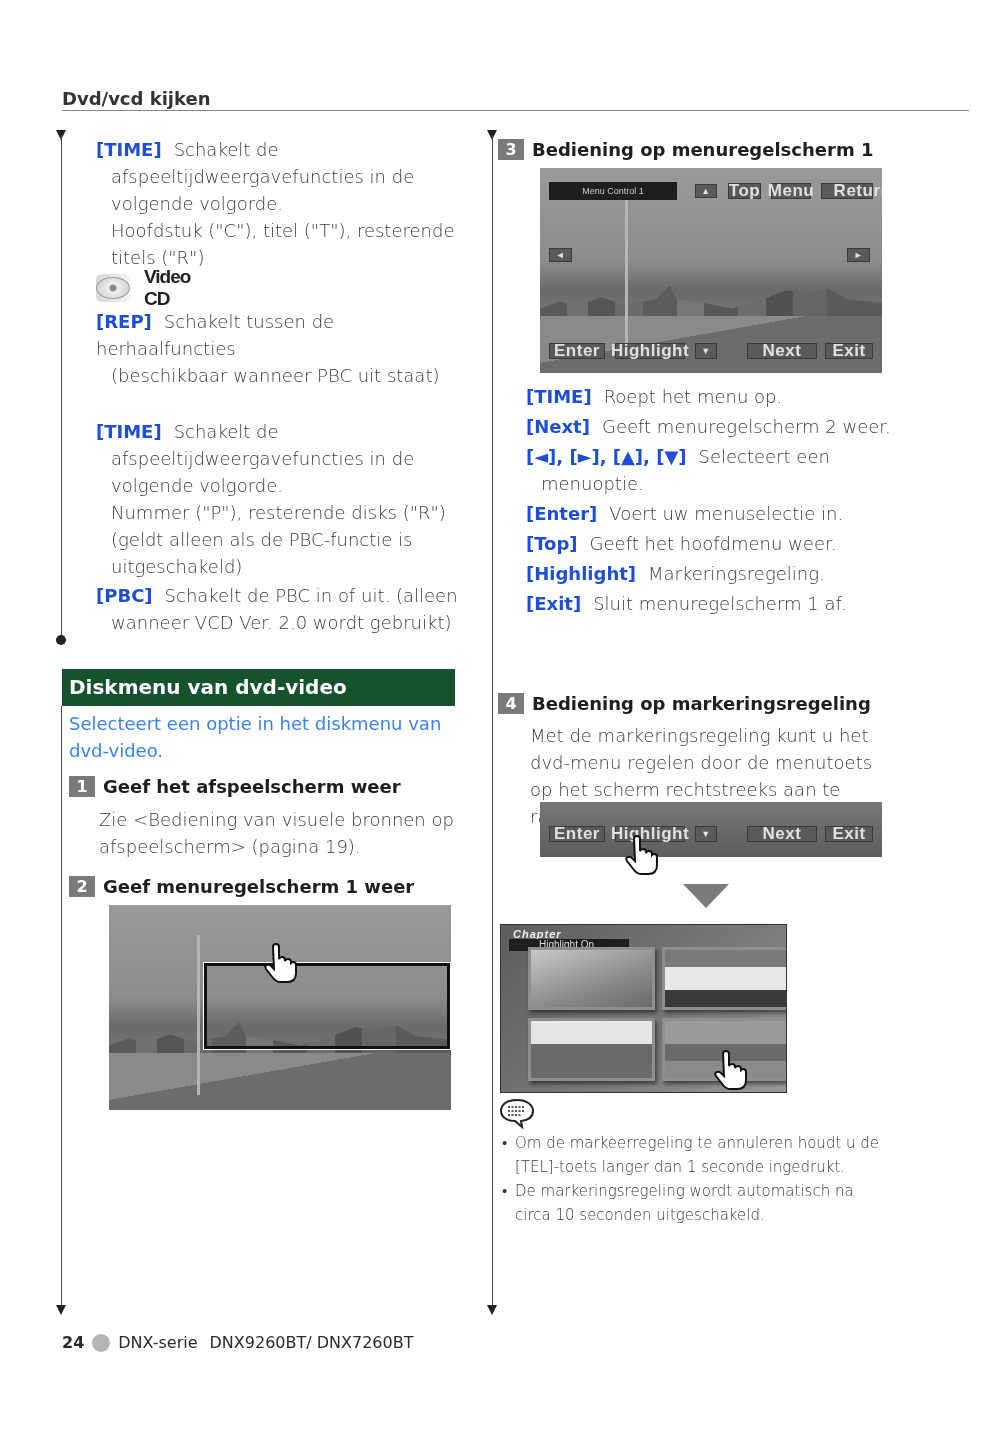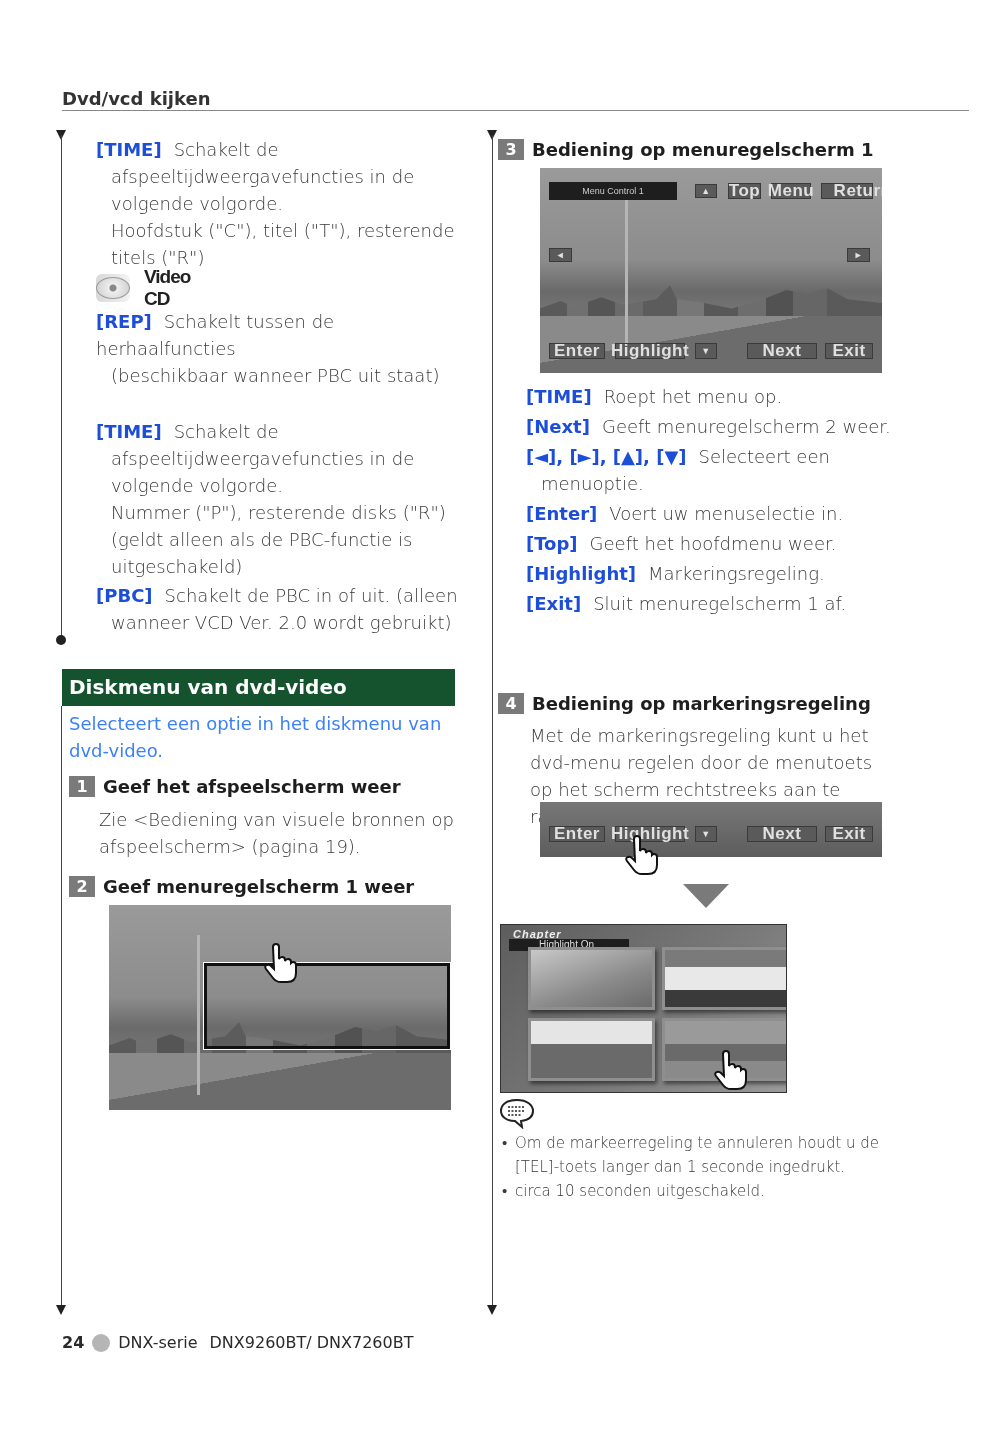--- a/index.html
+++ b/index.html
@@ -265,20 +265,21 @@
   <div class="item">
     <span class="b">•</span>
     <span>
         <span style="display:block">Om de markeerregeling te annuleren houdt u de</span>
         <span style="display:block">[TEL]-toets langer dan 1 seconde ingedrukt.</span>
       </span>
   </div>
   <div class="item">
     <span class="b">•</span>
     <span>
+        <span style="display:block">De markeringsregeling wordt automatisch na</span>
         <span style="display:block">circa 10 seconden uitgeschakeld.</span>
       </span>
   </div>
 </div>
 
 <div class="footer">
   <span class="pg">24</span>
   <span class="circ"></span>
   <span>DNX-serie</span>
   <span style="margin-left:4px;">DNX9260BT/ DNX7260BT</span>

